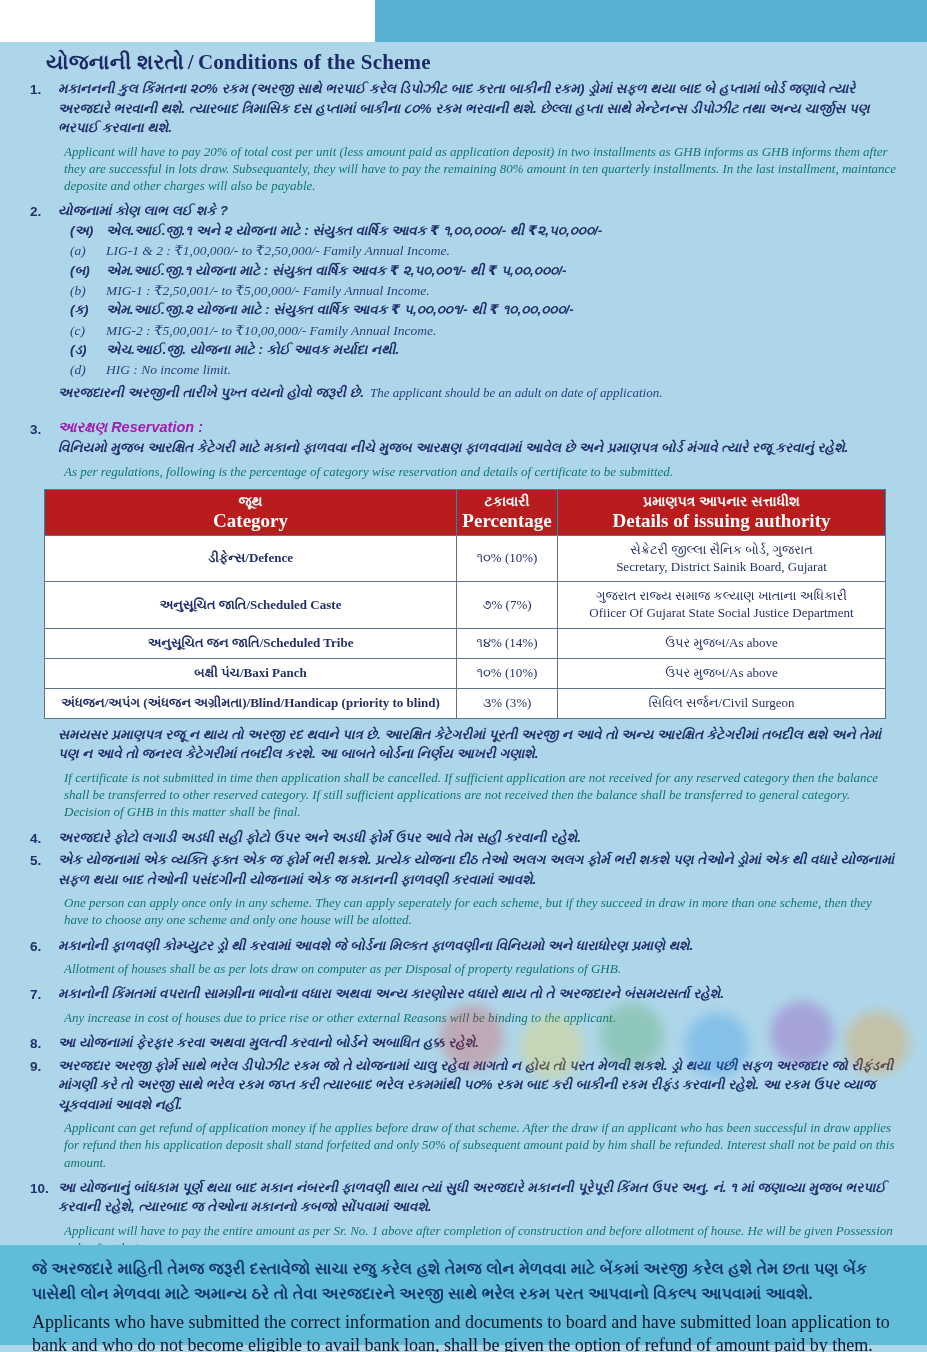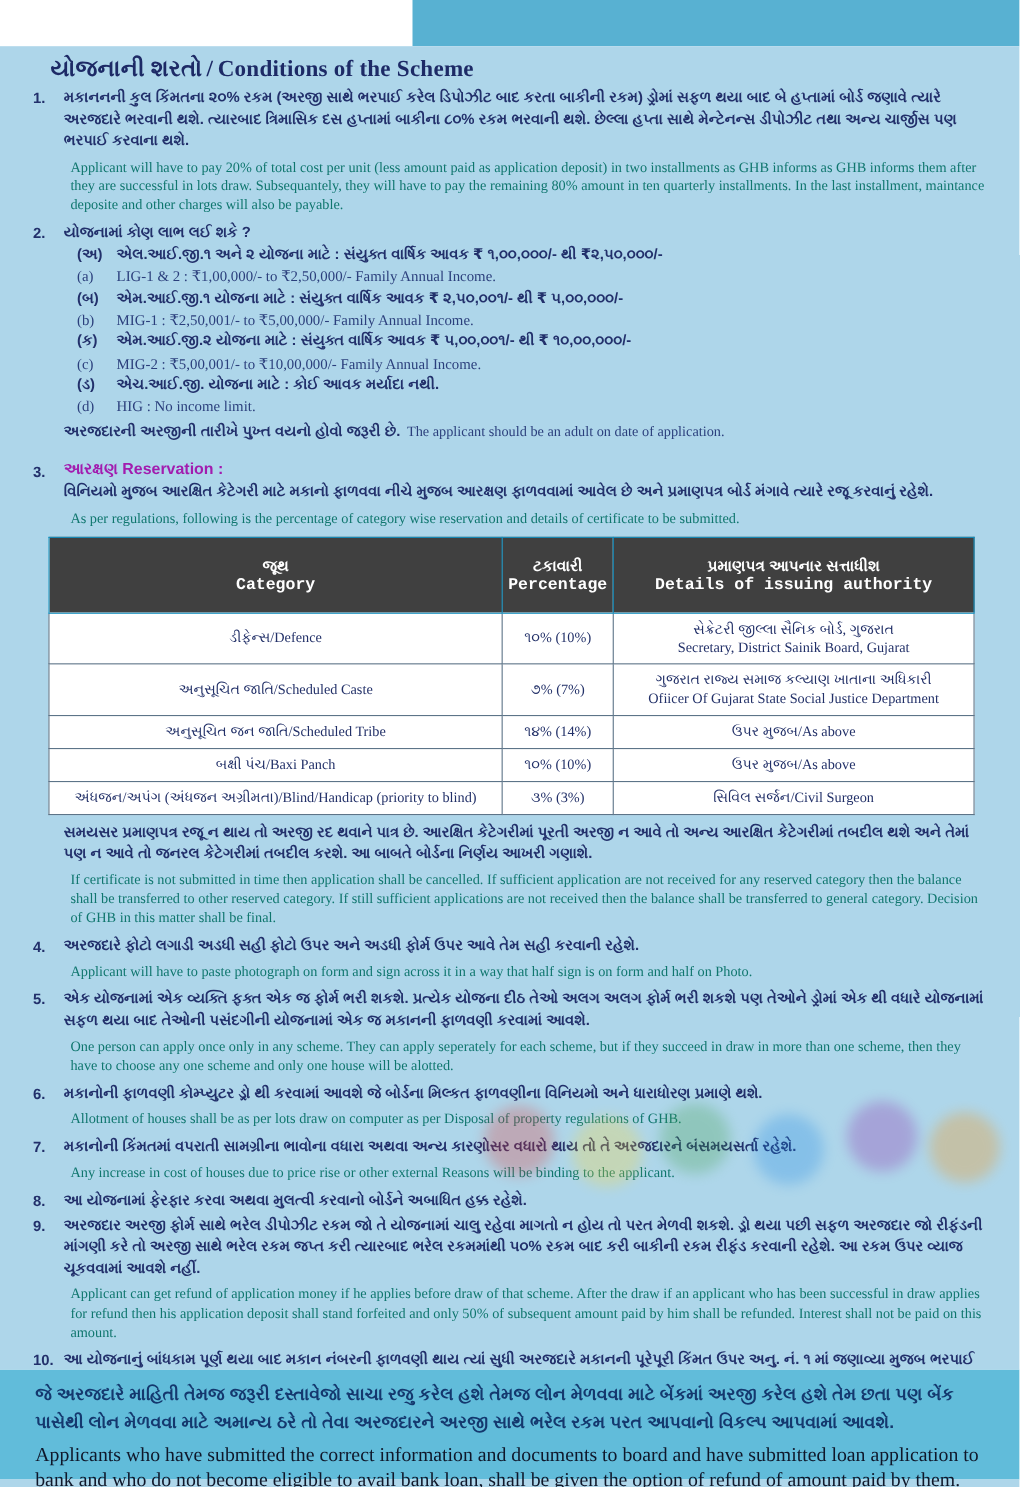--- a/index.html
+++ b/index.html
@@ -25,21 +25,21 @@
     height:1203px;
     padding:6px 30px 0 30px;
     overflow:hidden;
     position:relative;
   }
   .title { font-size:21px; font-weight:bold; color:#1d2a66; padding:2px 0 4px 16px; letter-spacing:.2px; }
   .title .sep { padding:0 4px; }
 
   .item { display:flex; margin-bottom:2px; }
   .item-no { width:28px; flex:0 0 28px; font-weight:bold; font-size:15px; padding-top:1px; }
-  .item-body { flex:1; }
+  .item-body { flex:1;font-style:italic; }
   .gu { font-weight:bold; font-size:13.5px; line-height:1.45; color:#22306b;
         font-family:"Liberation Sans","DejaVu Sans",sans-serif; }
   .en { font-size:13px; line-height:1.32; color:#0f766e; margin:5px 0 5px 6px; }
 
   
   .sub { display:flex; margin-left:12px; }
   .sub-label { width:36px; flex:0 0 36px; }
   .sub.gu-line { font-weight:bold; font-size:13.5px; line-height:1.5; color:#22306b;
                  font-family:"Liberation Sans","DejaVu Sans",sans-serif; }
   .sub.en-line { font-size:13.5px; line-height:1.45; color:#2b3f7c; }
@@ -52,31 +52,31 @@
         font-family:"Liberation Sans","DejaVu Sans",sans-serif; }
 
   
   table.res {
     width:842px; margin:4px 0 6px 14px;
     border-collapse:collapse;
     background:#ffffff;
     border:1px solid #4e7d96;
   }
   table.res th {
-    background:#404040; color:#ffffff; font-weight:bold;
-    padding:17px 4px; border:1px solid #1390bf; 
+    background:#b91c1c; color:#ffffff; font-weight:bold;
+    padding:3px 4px; border:1px solid #1390bf; 
   }
   .th-gu { font-size:14px; font-family:"Liberation Sans","DejaVu Sans",sans-serif; }
-  .th-en { font-size:15px;font-family:Liberation Mono, monospace; }
+  .th-en { font-size:19px; }
   table.res td {
     border:1px solid #5d7488; text-align:center; vertical-align:middle;
     padding:6px 6px; font-size:13px; color:#223068; background:#ffffff;
     line-height:1.3;
   }
-  td.cat { width:49%; } td.pct { width:12%; } td.auth { width:39%;margin-top:48px; }
+  td.cat { width:49%;font-weight:bold; } td.pct { width:12%; } td.auth { width:39%;margin-top:48px; }
   .footer-band {
     background:#61bcda; width:100%; height:100px;
     padding:12px 32px 0 32px;
   }
   .footer-gu {
     font-weight:bold; font-size:16px; line-height:1.55; color:#14386e;
     font-family:"Liberation Sans","DejaVu Sans",sans-serif;
   }
   .footer-en { font-size:18px; line-height:1.3; color:#0f172a; margin-top:4px; }
   .bottom-strip { height:7px; background:#aed6ea; }
@@ -235,21 +235,20 @@
       <div class="item-body">
         <div class="gu">સમયસર પ્રમાણપત્ર રજૂ ન થાય તો અરજી રદ થવાને પાત્ર છે. આરક્ષિત કેટેગરીમાં પૂરતી અરજી ન આવે તો અન્ય આરક્ષિત કેટેગરીમાં તબદીલ થશે અને તેમાં પણ ન આવે તો જનરલ કેટેગરીમાં તબદીલ કરશે. આ બાબતે બોર્ડના નિર્ણય આખરી ગણાશે.</div>
         <div class="en">If certificate is not submitted in time then application shall be cancelled. If sufficient application are not received for any reserved category then the balance shall be transferred to other reserved category. If still sufficient applications are not received then the balance shall be transferred to general category. Decision of GHB in this matter shall be final.</div>
       </div>
     </div>
 
     <div class="item">
       <div class="item-no gu">4.</div>
       <div class="item-body">
         <div class="gu">અરજદારે ફોટો લગાડી અડધી સહી ફોટો ઉપર અને અડધી ફોર્મ ઉપર આવે તેમ સહી કરવાની રહેશે.</div>
-        <div class="en">Applicant  will have to paste photograph on form and sign across it in a way that half sign is on form and half on Photo.</div>
       </div>
     </div>
 
     <div class="item">
       <div class="item-no gu">5.</div>
       <div class="item-body">
         <div class="gu">એક યોજનામાં એક વ્યક્તિ ફક્ત એક જ ફોર્મ ભરી શકશે. પ્રત્યેક યોજના દીઠ તેઓ અલગ અલગ ફોર્મ ભરી શકશે પણ તેઓને ડ્રોમાં એક થી વધારે  યોજનામાં સફળ થયા બાદ તેઓની પસંદગીની યોજનામાં એક જ મકાનની ફાળવણી કરવામાં આવશે.</div>
         <div class="en">One person can apply once only in any scheme. They can apply seperately for each scheme, but if they succeed in draw in more than one scheme, then they have to choose any one scheme and only one house will be alotted.</div>
       </div>
     </div>

